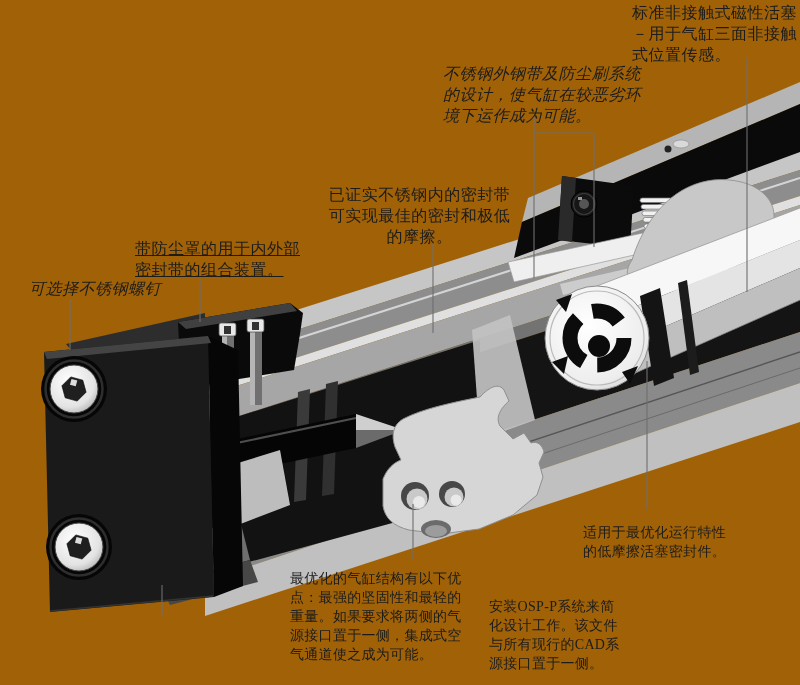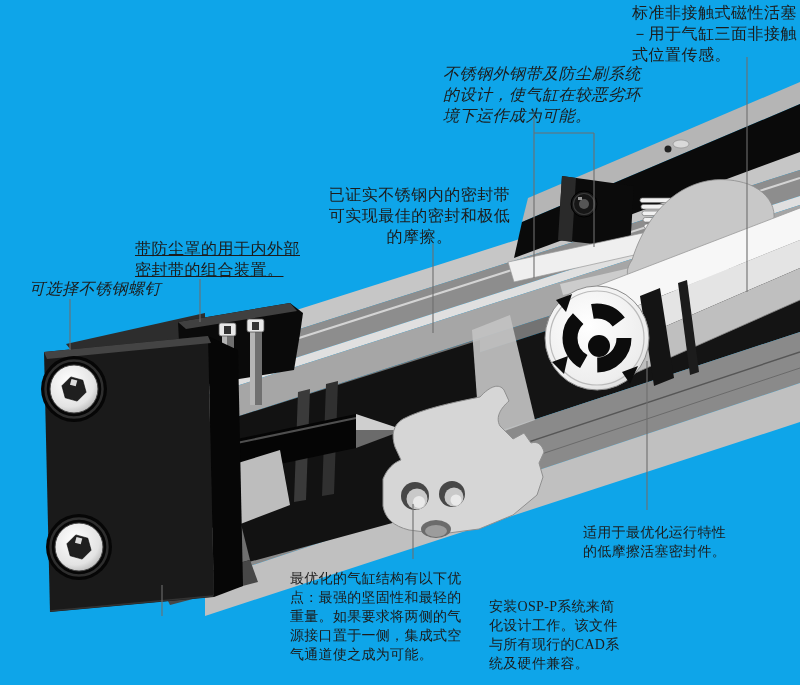--- a/index.html
+++ b/index.html
@@ -1,16 +1,16 @@
 <!DOCTYPE html>
 <html><head>
 <meta charset="utf-8">
 <style>
   html,body{margin:0;padding:0;background:#ffffff;}
-  #stage{position:relative;width:800px;height:685px;background:#0ea5e9;overflow:hidden;}
+  #stage{position:relative;width:800px;height:685px;background:#a16207;overflow:hidden;}
   #art{position:absolute;left:0;top:0;}
   .ann{position:absolute;color:#1c1c1c;font-family:"Liberation Serif","DejaVu Serif",serif;white-space:pre-line;}
   .ann.large{font-size:16px;line-height:21px;letter-spacing:0.5px;}
   .ann.small{font-size:14px;line-height:19px;letter-spacing:0.3px;}
 </style>
 </head>
 <body>
 
 <div id="stage">
 
@@ -172,16 +172,16 @@
 密封带的组合装置。</div>
   <div class="ann large" style="left:29px;top:278px;width:145px;font-style:italic;">可选择不锈钢螺钉</div>
   <div class="ann small" style="left:290px;top:569px;width:175px;">最优化的气缸结构有以下优
 点：最强的坚固性和最轻的
 重量。如果要求将两侧的气
 源接口置于一侧，集成式空
 气通道使之成为可能。</div>
   <div class="ann small" style="left:489px;top:597px;width:150px;">安装OSP-P系统来简
 化设计工作。该文件
 与所有现行的CAD系
-统及硬件兼容。</div>
+源接口置于一侧。</div>
   <div class="ann small" style="left:583px;top:523px;width:150px;">适用于最优化运行特性
 的低摩擦活塞密封件。</div>
 </div>
 
 </body></html>

